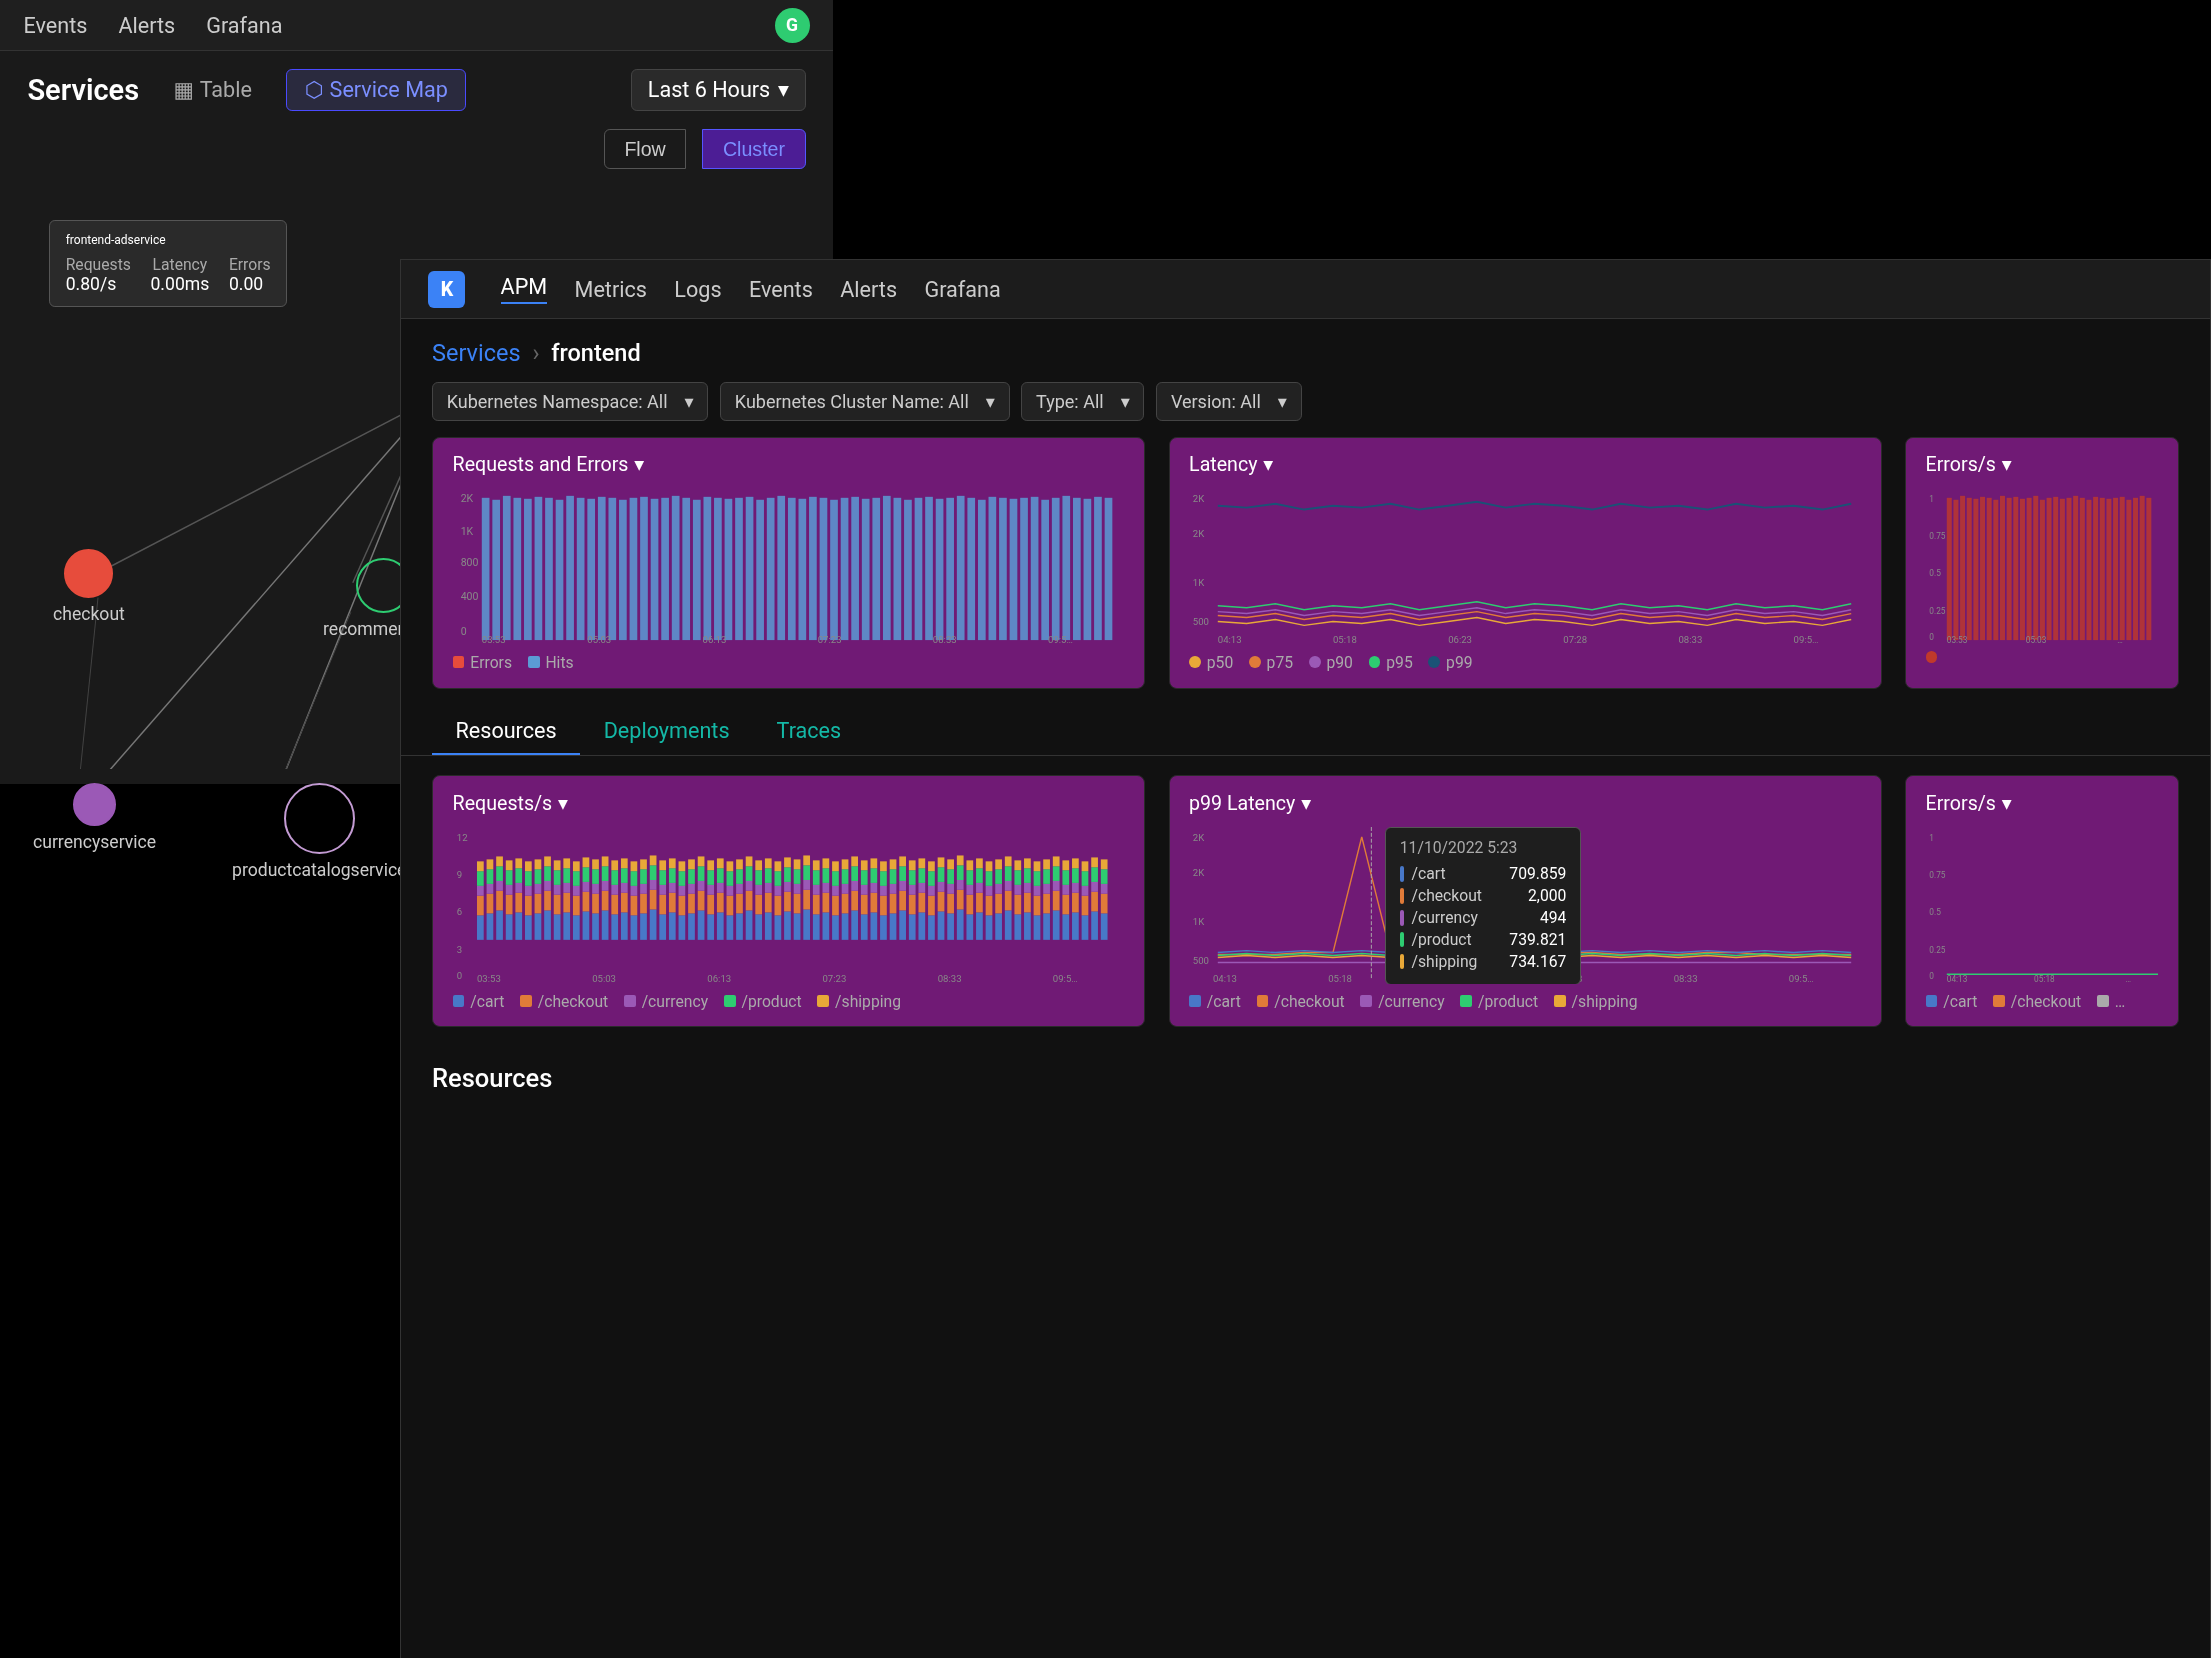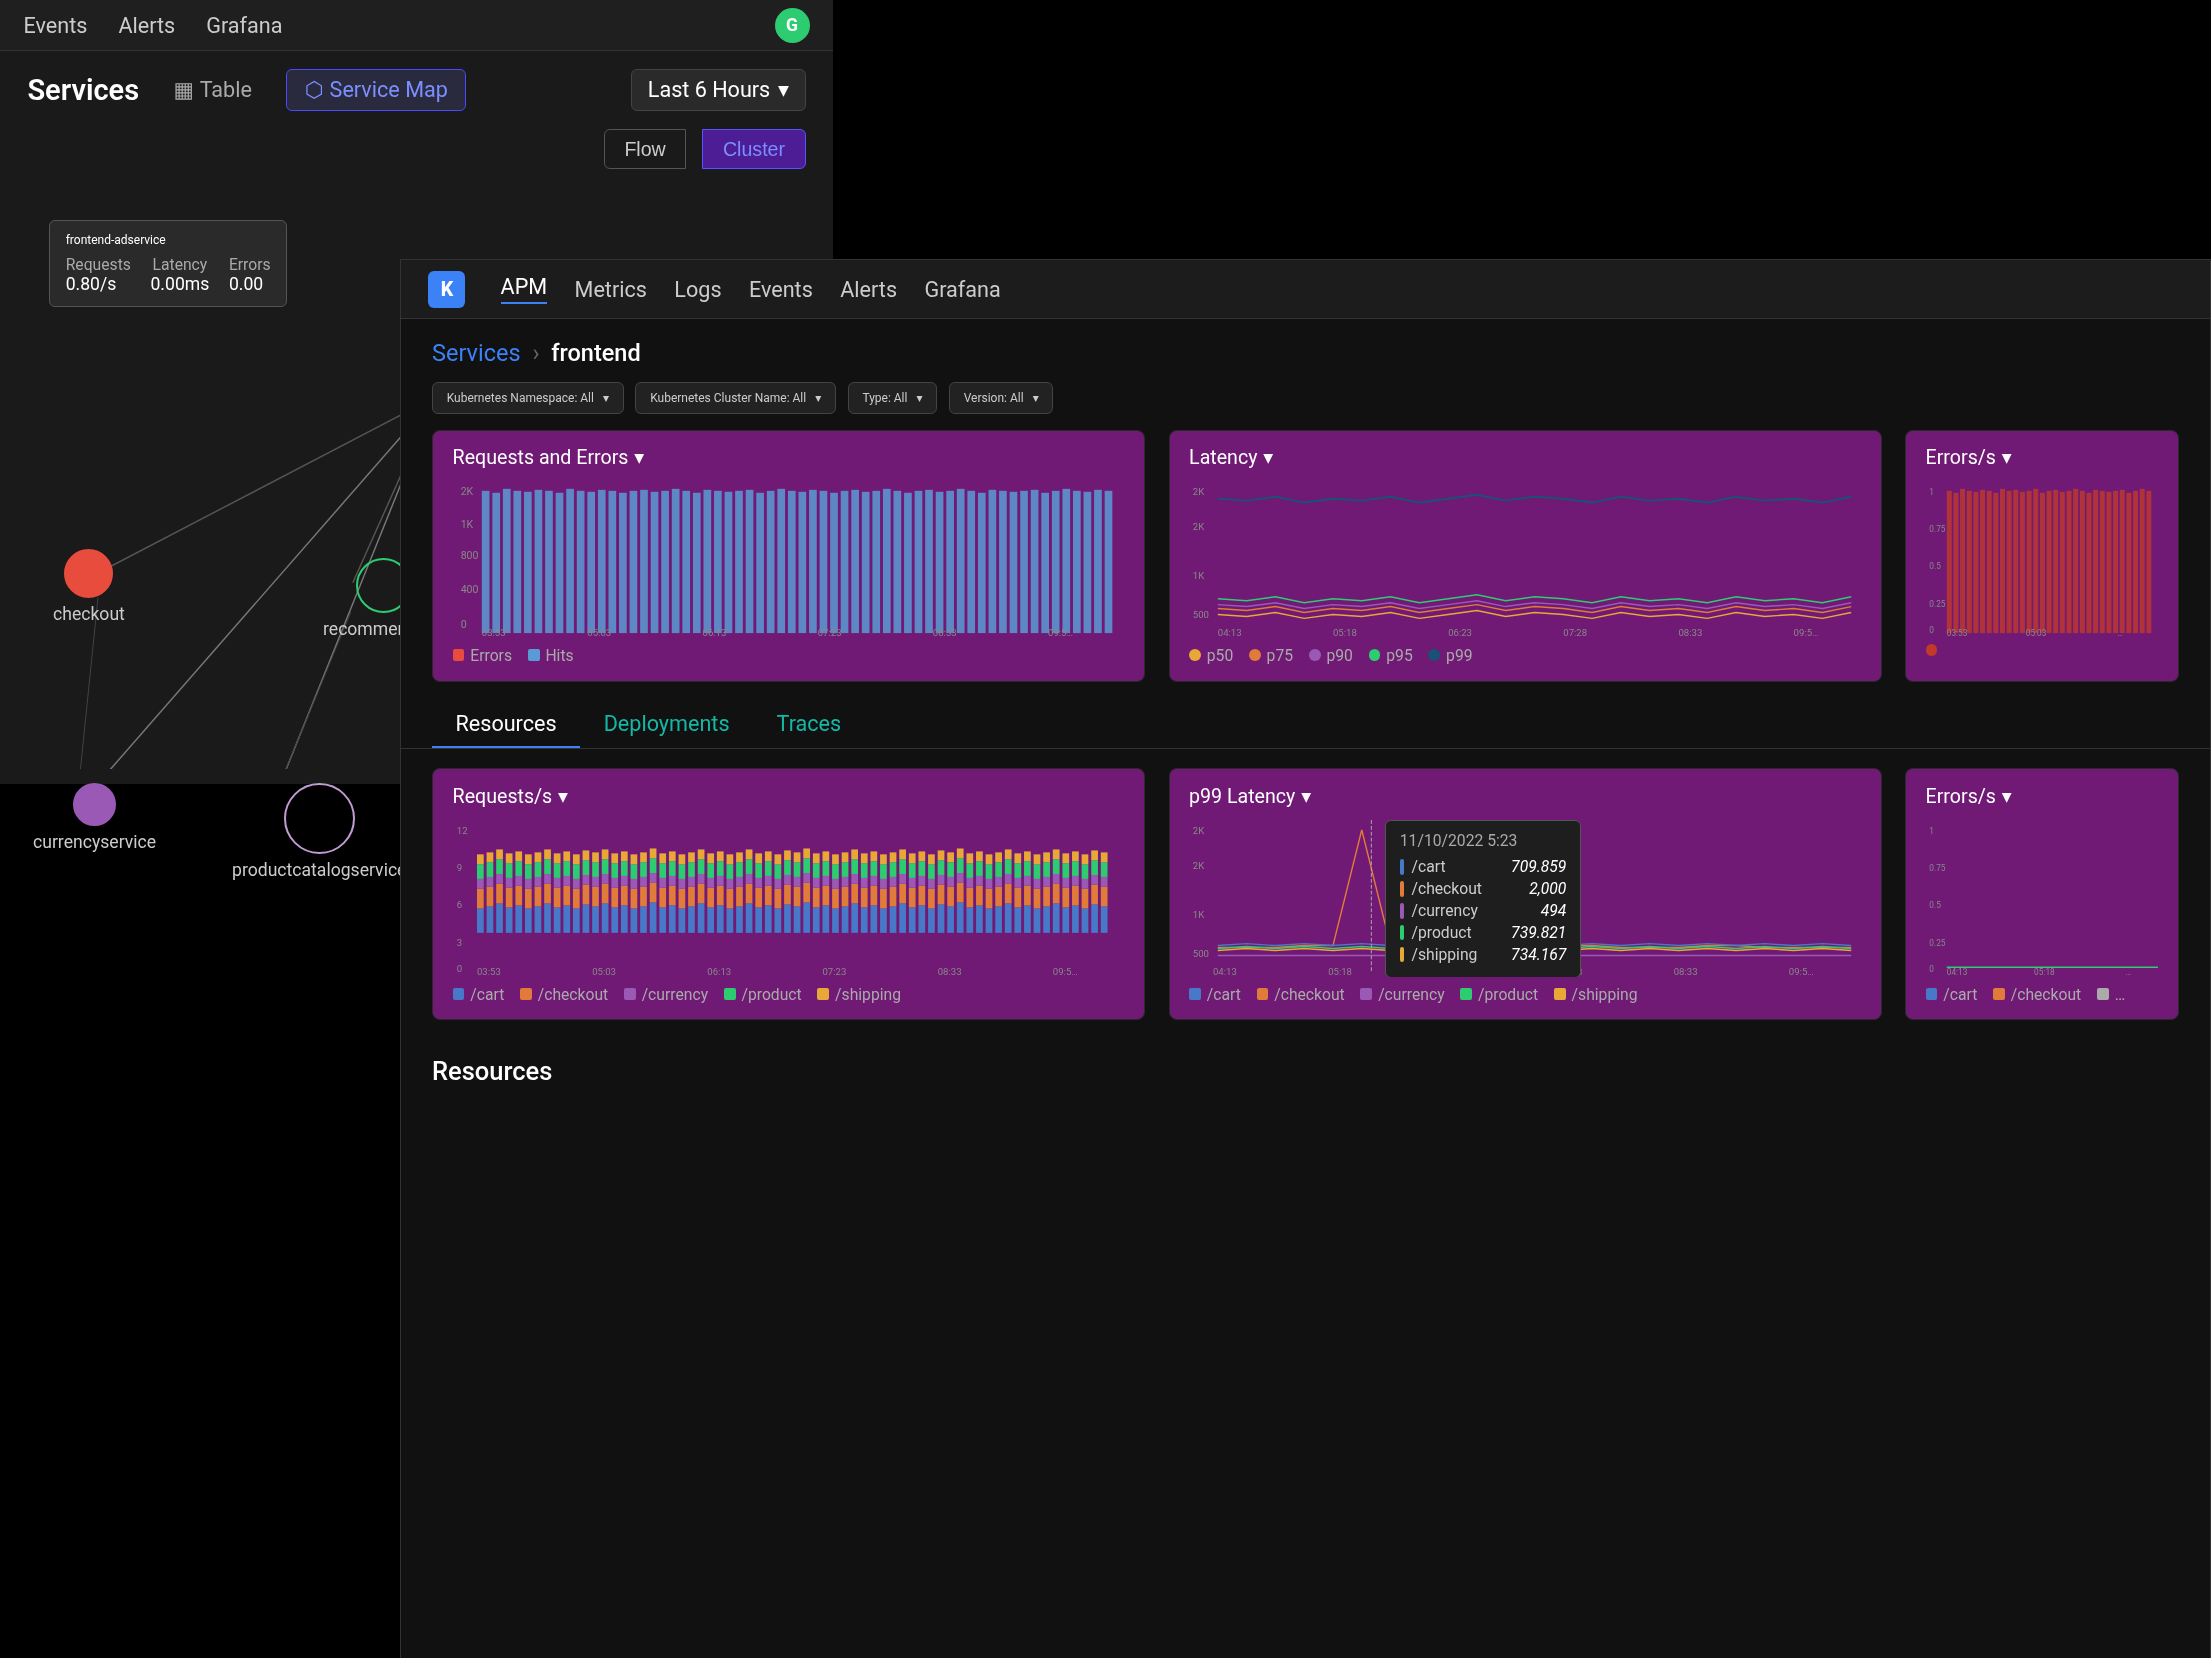--- a/index.html
+++ b/index.html
@@ -141,23 +141,23 @@
     .breadcrumb-sep { color: #666; }
     .breadcrumb-current { color: #fff; font-weight: 500; }
 
     
     .filter-row {
       display: flex; align-items: center;
       padding: 15.7px 31px;
       gap: 11.8px; flex-wrap: wrap;
     }
     .filter-select {
-      display: flex; align-items: center; gap: 9px;
+      display: flex; align-items: center; gap: 17px;
       background: #222; border: 1px solid #444; border-radius: 5.9px;
-      padding: 7.8px 13.7px; font-size: 12px; color: #ccc; cursor: pointer;
+      padding: 7.8px 13.7px; font-size: 18px; color: #ccc; cursor: pointer;
     }
 
     
     .chart-row {
       display: flex;
       padding: 0 31px;
       gap: 23.5px;
     }
     .chart-card {
       flex: 1; background: #701a75; border: 1px solid #2a2a2a; border-radius: 7.8px;
@@ -196,21 +196,21 @@
     .chart-tooltip {
       position: absolute;
       background: #222; border: 1px solid #555; border-radius: 5.9px;
       padding: 11.8px 15.7px; z-index: 10; font-size: 17.6px;
       min-width: 196px;
     }
     .tooltip-title { color: #aaa; margin-bottom: 7.8px; }
     .tooltip-row { display: flex; align-items: center; gap: 7.8px; margin: 2.9px 0; }
     .tooltip-color-bar { width: 3.9px; height: 15.7px; border-radius: 2px; }
     .tooltip-label { color: #ccc; flex: 1; }
-    .tooltip-val { color: #fff; font-style: italic; }
+    .tooltip-val { color: #fff; }
 
     
     .chart-area {
       width: 100%; height: 157px; position: relative; overflow: hidden;
     }
 
     
     .bottom-resources {
       padding: 15.7px 31px 0;
     }

